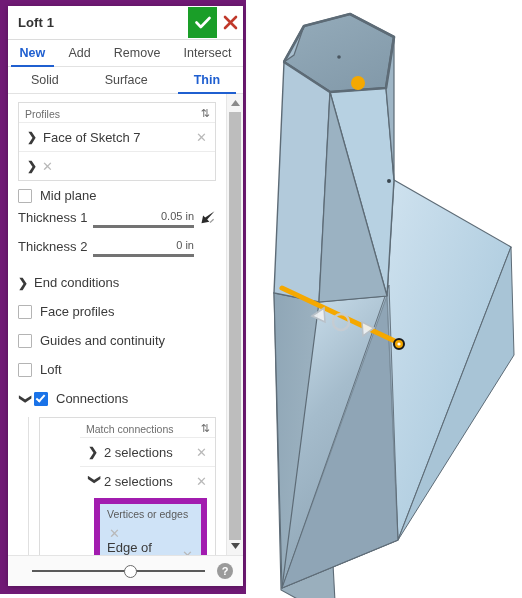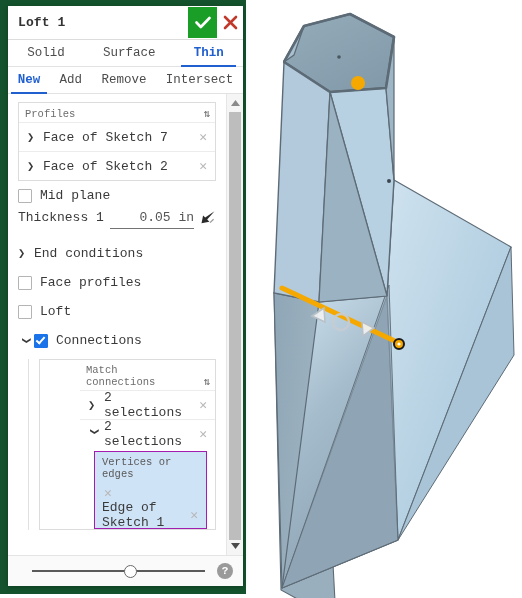--- a/index.html
+++ b/index.html
@@ -8,22 +8,21 @@
     width: 522px;
     height: 598px;
     overflow: hidden;
     background: #ffffff;
     font-family: "Liberation Sans", sans-serif;
   }
   #root {
     position: relative;
     width: 522px;
     height: 594px;
-    background: #14532d;
-    font-family: Liberation Mono, monospace;
+    background: #701a75;
   }
 
   
   #dialog {
     position: absolute;
     left: 8px;
     top: 6px;
     width: 235px;
     height: 580px;
     background: #ffffff;
@@ -226,26 +225,26 @@
   .fieldrow {
     display: flex;
     align-items: flex-start;
     height: 29px;
     font-size: 13px;
     color: #3a3a3a;
   }
   .field-label { flex: 0 0 auto; }
   .field-input {
     flex: 1 1 auto;
-    border-bottom: 1px solid #737373;
+    border-bottom: 3px solid #737373;
     text-align: right;
     margin-left: 6px;
     padding-bottom: 3px;
     color: #555;
-    font-size: 13px;
+    font-size: 11px;
     cursor: text;
   }
   .field-icon {
     flex: 0 0 auto;
     width: 22px;
     display: flex;
     justify-content: flex-end;
     align-items: center;
     cursor: pointer;
   }
@@ -268,21 +267,21 @@
   .nested {
     margin-left: 10px;
     border-left: 1px solid #e0e0e0;
     padding-left: 10px;
     margin-top: 2px;
   }
   .nested .listbox { margin-top: 4px; padding-left: 40px; }
 
   .selbox {
     margin: 3px 8px 0 14px;
-    border: 1px solid #a21caf;
+    border: 6px solid #a21caf;
     background: #cfe3f7;
     padding: 3px 0 2px 0;
   }
   .selbox-title {
     font-size: 10.5px;
     color: #5a5a5a;
     padding: 1px 6px 2px 7px;
   }
   .sel-item {
     display: flex;
@@ -451,95 +450,103 @@
         </svg>
       </div>
       <div class="btn-cancel" title="Cancel">
         <svg width="15" height="15" viewBox="0 0 15 15">
           <line x1="2" y1="2" x2="13" y2="13" stroke="#c0392b" stroke-width="2.6" stroke-linecap="round"></line>
           <line x1="13" y1="2" x2="2" y2="13" stroke="#c0392b" stroke-width="2.6" stroke-linecap="round"></line>
         </svg>
       </div>
     </div>
 
+    <div class="tabrow secondary">
+      <div class="tab active">
+        <span>New</span>
+      </div>
+      <div class="tab">
+        <span>Add</span>
+      </div>
+      <div class="tab">
+        <span>Remove</span>
+      </div>
+      <div class="tab">
+        <span>Intersect</span>
+      </div>
+    </div>
+
     <div class="tabrow primary">
       <div class="tab">
         <span>Solid</span>
       </div>
       <div class="tab">
         <span>Surface</span>
       </div>
       <div class="tab active">
         <span>Thin</span>
-      </div>
-    </div>
-
-    <div class="tabrow secondary">
-      <div class="tab active">
-        <span>New</span>
-      </div>
-      <div class="tab">
-        <span>Add</span>
-      </div>
-      <div class="tab">
-        <span>Remove</span>
-      </div>
-      <div class="tab">
-        <span>Intersect</span>
       </div>
     </div>
 
     <div class="body-wrap">
       <div class="body-content">
         <div class="section">
 
           <div class="listbox">
             <div class="listbox-header">
               <span class="lh-label">Profiles</span>
               <span class="sort-icon">⇅</span>
             </div>
             <div class="list-item">
               <span class="chev">❯</span>
               <span class="li-label">Face of Sketch 7</span>
               <span class="li-x">✕</span>
             </div>
             <div class="list-item">
               <span class="chev">❯</span>
-              <span class="li-label">Face of Sketch 2</span>
               <span class="li-x">✕</span>
             </div>
           </div>
 
           <div class="checkrow">
             <span class="cb"></span>
             <span>Mid plane</span>
           </div>
 
           <div class="fieldrow">
             <span class="field-label">Thickness 1</span>
             <span class="field-input">0.05 in</span>
             <span class="field-icon">
               <svg width="17" height="15" viewBox="0 0 17 15">
                 <path d="M15.5,1.2 L8.2,9.6 L10.4,11.8 L2.5,13.2 L4.1,5.4 L6.2,7.6 Z" fill="#2b2b2b"></path>
                 <path d="M11.0,12.6 L14.6,9.2" stroke="#9a9a9a" stroke-width="1.3" fill="none"></path>
               </svg>
             </span>
           </div>
 
+          <div class="fieldrow">
+            <span class="field-label">Thickness 2</span>
+            <span class="field-input">0 in</span>
+            <span class="field-icon"></span>
+          </div>
 
           <div class="exprow">
             <span class="chev">❯</span>
             <span>End conditions</span>
           </div>
 
           <div class="checkrow">
             <span class="cb"></span>
             <span>Face profiles</span>
           </div>
 
+          <div class="checkrow">
+            <span class="cb"></span>
+            <span>Guides and continuity</span>
+          </div>
 
           <div class="checkrow">
             <span class="cb"></span>
             <span>Loft</span>
           </div>
 
           <div class="checkrow">
             <span class="chev" style="width: 16px; font-weight: bold; font-size: 12px; color: rgb(58, 58, 58); display: inline-block; transform: rotate(90deg);">❯</span>
             <span class="cb checked"></span>
             <span>Connections</span>

